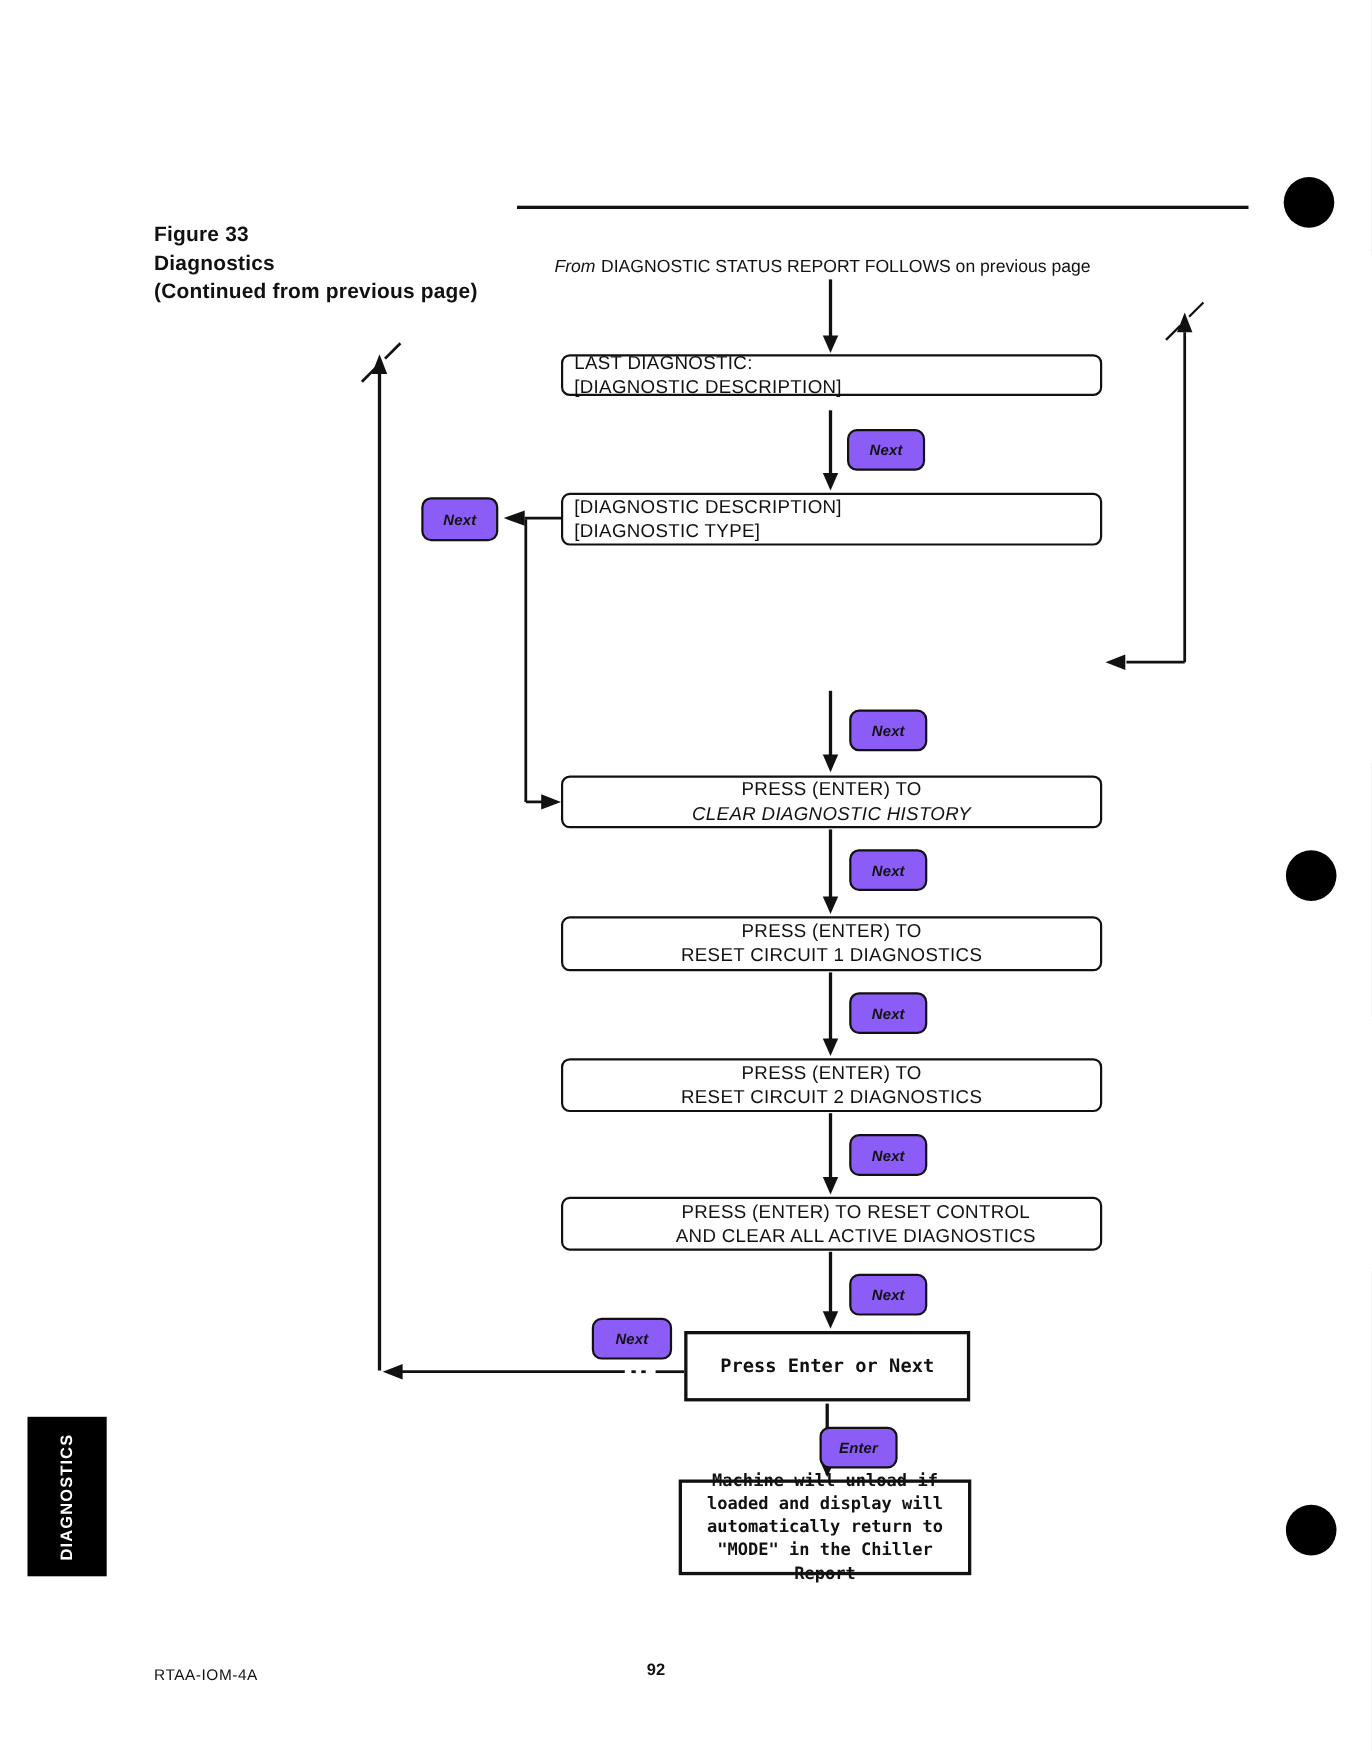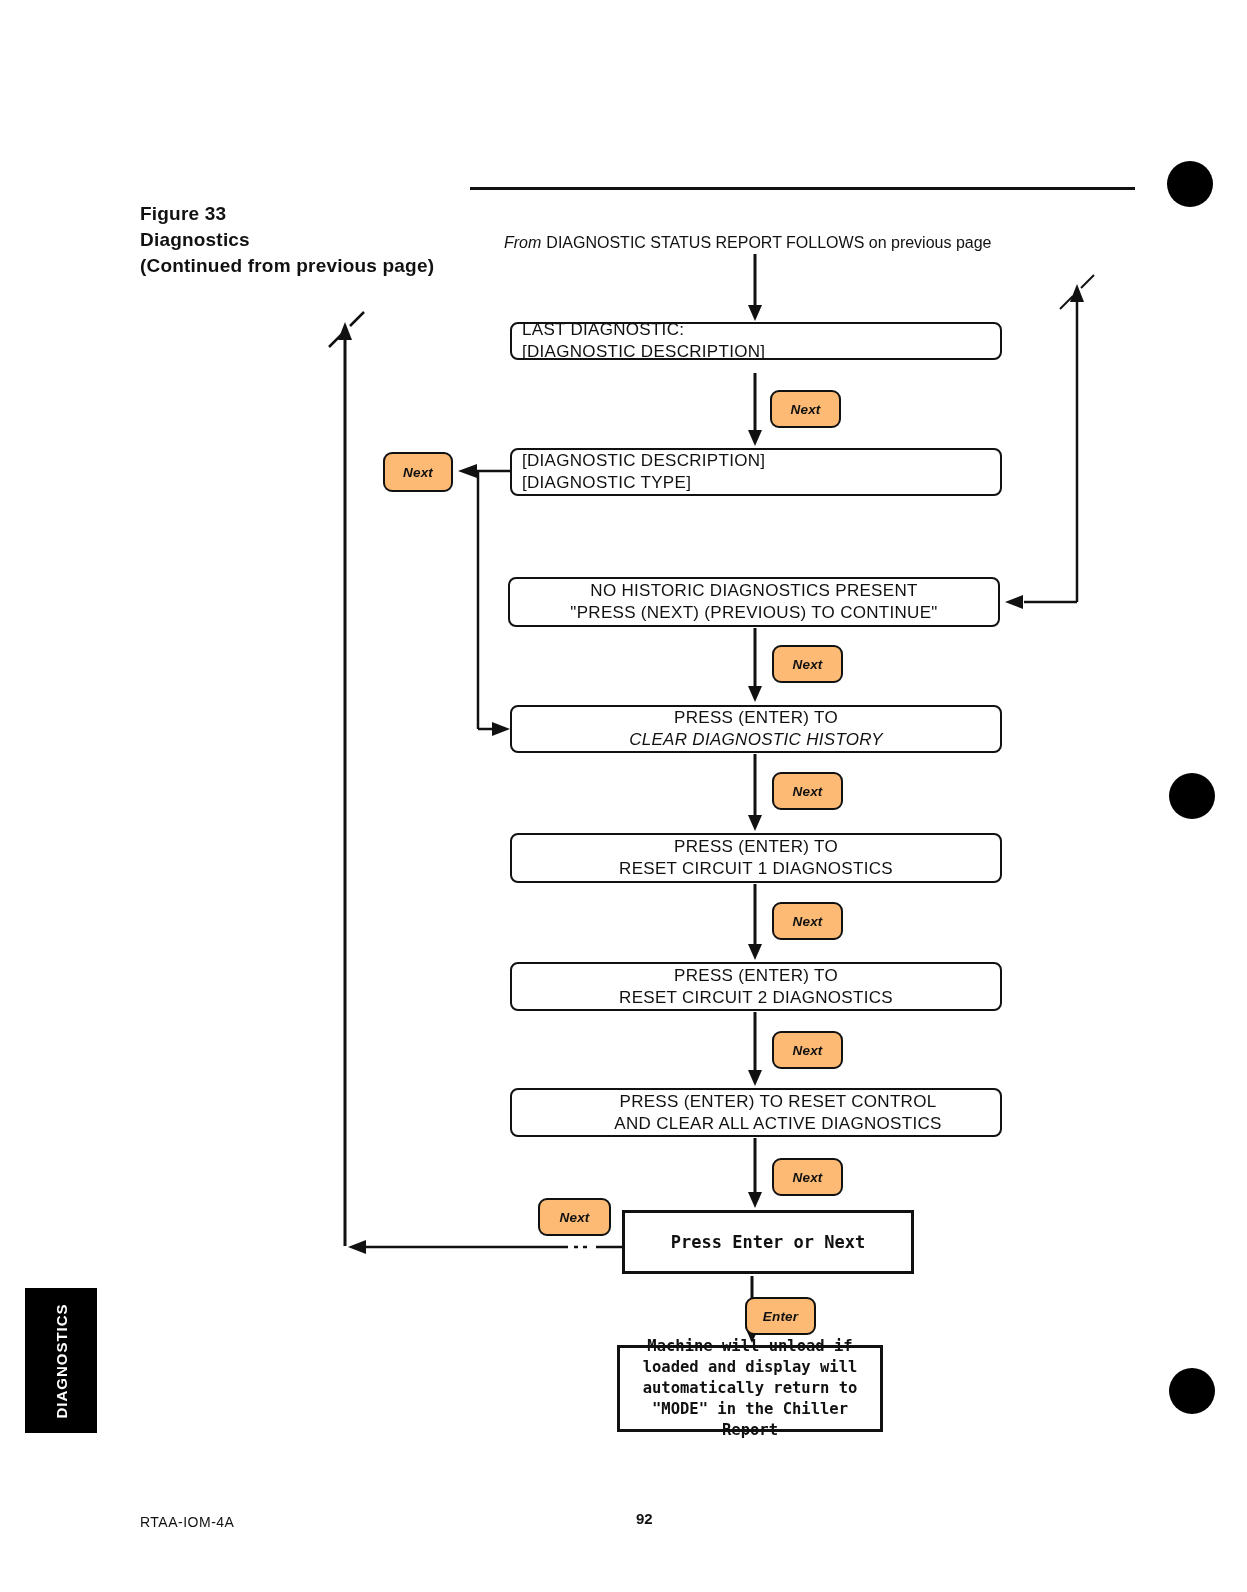--- a/index.html
+++ b/index.html
@@ -41,26 +41,26 @@
     display:flex;flex-direction:column;justify-content:center;align-items:center;
     text-align:center;box-sizing:border-box;
   }
   .box1{top:322px;height:38px;}
   .box2{top:448px;height:48px;}
   .box3{top:577px;height:50px;left:508px;}
   .box4{top:705px;height:48px;}
   .box5{top:833px;height:50px;}
   .box6{top:962px;height:49px;}
   .box7{top:1088px;height:49px;padding-left:44px;}
-  .box8{left:622px;top:1210px;width:292px;height:64px;font-size:17px;}
+  .box8{left:622px;top:1210px;width:260px;height:64px;font-size:17px;}
   .box9{left:617px;top:1345px;width:266px;height:87px;font-size:15.5px;line-height:21px;}
   
   .key{
     position:absolute;width:71px;height:38px;
-    border:2.5px solid #111;border-radius:9px;background:#fdba74;
+    border:2.5px solid #111;border-radius:9px;background:#8b5cf6;
     font-size:13.5px;font-weight:bold;font-style:italic;
     display:flex;align-items:center;justify-content:center;
     box-sizing:border-box;letter-spacing:.2px;
   }
   .k1{left:770px;top:390px;}
   .kL{left:383px;top:452px;width:70px;height:40px;}
   .k2{left:772px;top:645px;}
   .k3{left:772px;top:772px;}
   .k4{left:772px;top:902px;}
   .k5{left:772px;top:1031px;}
@@ -71,21 +71,21 @@
   .connectors{position:absolute;left:0;top:0;pointer-events:none;}
   
   .tab{position:absolute;left:25px;top:1288px;width:72px;height:145px;background:#000;}
   .tab-label{
     position:absolute;left:50%;top:50%;
     transform:translate(-50%,-50%) rotate(-90deg);
     color:#fff;font-weight:bold;font-size:15px;letter-spacing:1px;white-space:nowrap;
   }
   
   .footer-doc{position:absolute;left:140px;top:1514px;font-size:14px;letter-spacing:.5px;}
-  .footer-page{position:absolute;left:636px;top:1510px;font-size:15px;font-weight:bold;}
+  .footer-page{position:absolute;left:588px;top:1510px;font-size:15px;font-weight:bold;}
 </style>
 </head>
 <body>
 
 <div class="page">
 
   <div class="fig-title">
     <div>Figure 33</div>
     <div>Diagnostics</div>
     <div>(Continued from previous page)</div>
@@ -155,24 +155,20 @@
   <div class="fbox box1 left-align">
     <span>LAST DIAGNOSTIC:</span>
     <span>[DIAGNOSTIC DESCRIPTION]</span>
   </div>
 
   <div class="fbox box2 left-align">
     <span>[DIAGNOSTIC DESCRIPTION]</span>
     <span>[DIAGNOSTIC TYPE]</span>
   </div>
 
-  <div class="fbox box3 center">
-    <span>NO HISTORIC DIAGNOSTICS PRESENT</span>
-    <span>"PRESS (NEXT) (PREVIOUS) TO CONTINUE"</span>
-  </div>
 
   <div class="fbox box4 center">
     <span>PRESS (ENTER) TO</span>
     <span class="oblique">CLEAR DIAGNOSTIC HISTORY</span>
   </div>
 
   <div class="fbox box5 center">
     <span>PRESS (ENTER) TO</span>
     <span>RESET CIRCUIT 1 DIAGNOSTICS</span>
   </div>

